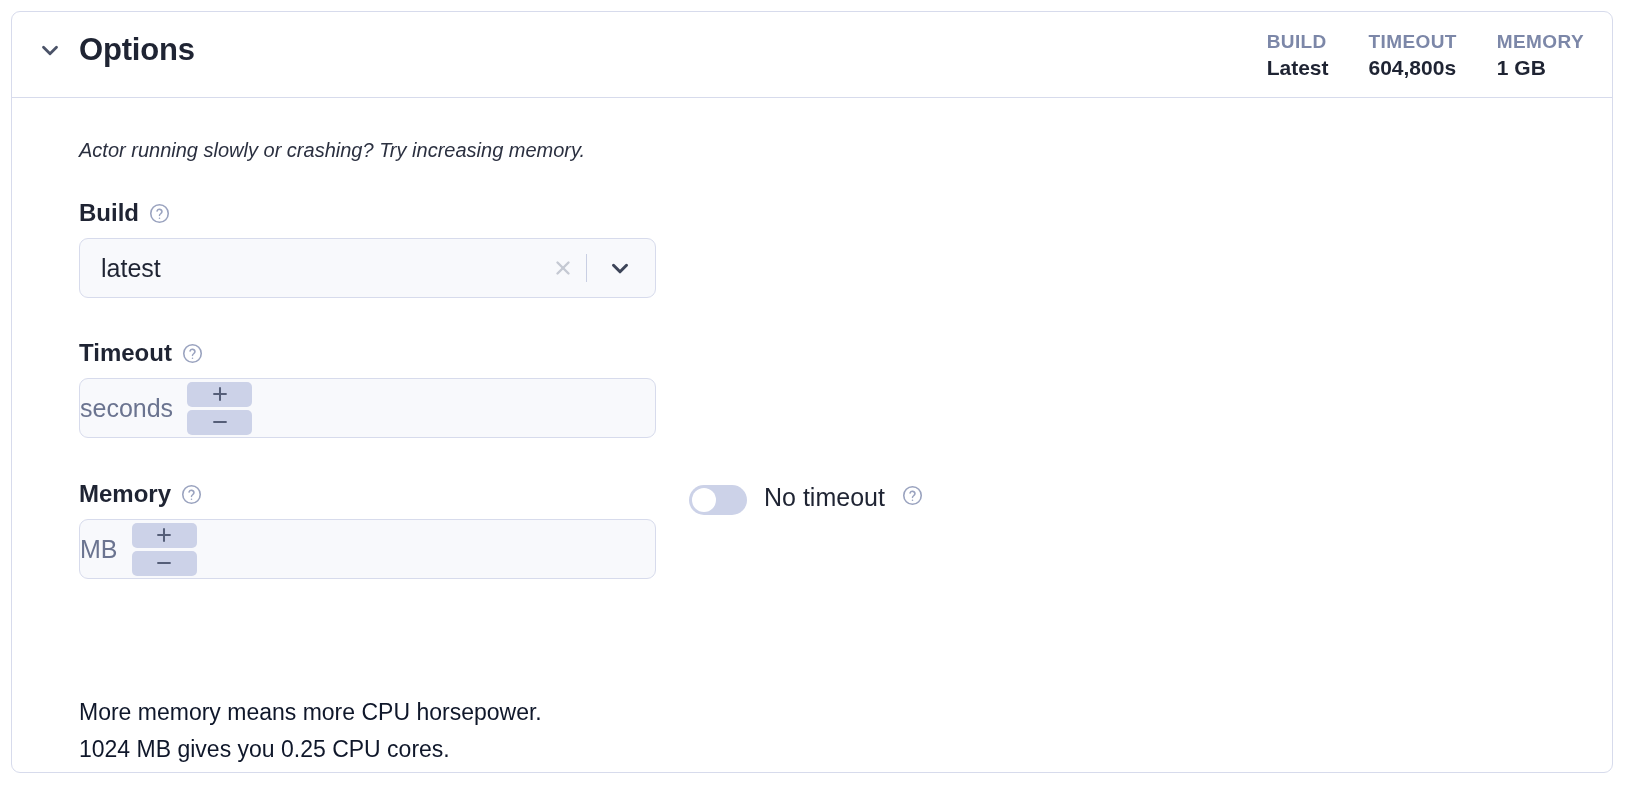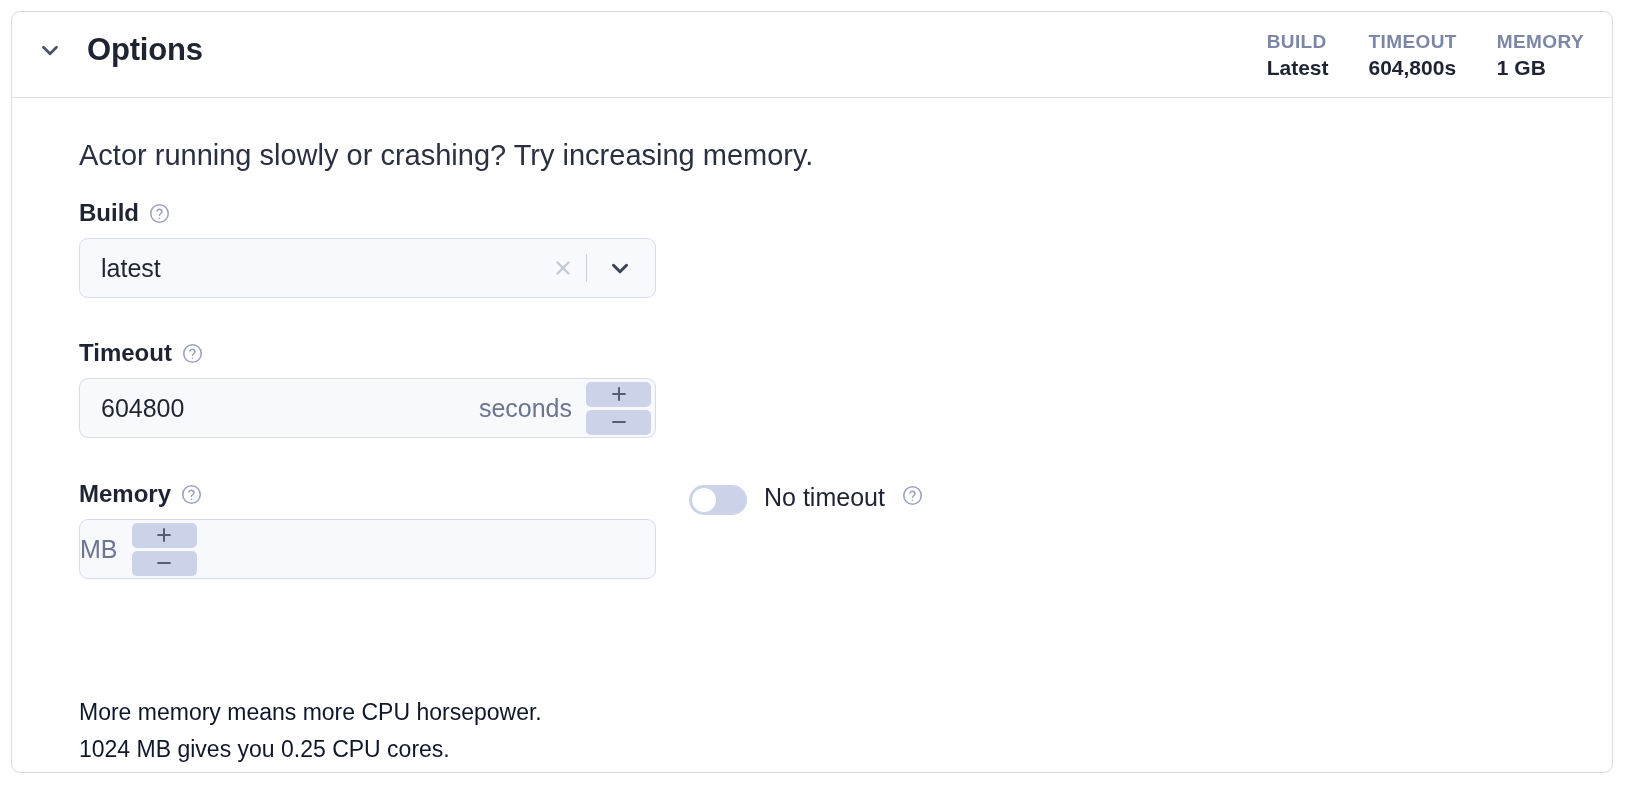--- a/index.html
+++ b/index.html
@@ -62,21 +62,20 @@
     justify-content: center;
   }
   .chevron-toggle svg { display: block; }
 
   .card-title {
     font-size: 31px;
     font-weight: bold;
     color: #1f2433;
     letter-spacing: -0.2px;
     line-height: 1;
-    margin-left: 8px;
   }
 
   .header-stats {
     position: absolute;
     right: 28px;
     top: 20px;
     display: flex;
     align-items: flex-start;
     gap: 40px;
   }
@@ -104,24 +103,25 @@
   
   .card-body {
     position: relative;
     padding: 0;
   }
 
   .intro-text {
     position: absolute;
     left: 67px;
     top: 39px;
-    font-size: 29px;
+    font-size: 20px;
     color: #2b3040;
     line-height: 1.3;
     white-space: nowrap;
+    font-style: italic;
   }
 
   .field-block { position: absolute; left: 67px; }
   .field-build   { top: 100px; }
   .field-timeout { top: 240px; }
   .field-memory  { top: 381px; }
 
   .field-label-row {
     display: flex;
     align-items: center;
@@ -337,21 +337,20 @@
       <div class="field-block field-timeout">
         <div class="field-label-row">
           <span class="field-label">Timeout</span>
           <svg class="help-icon" viewBox="0 0 24 24" fill="none" stroke="#9aa3bf" stroke-width="1.8" stroke-linecap="round" stroke-linejoin="round">
             <circle cx="12" cy="12" r="10"></circle>
             <path d="M9.2 9.1a2.9 2.9 0 0 1 5.6 1c0 1.9-2.8 2.4-2.8 4"></path>
             <circle cx="12" cy="17.4" r="0.9" fill="#9aa3bf" stroke="none"></circle>
           </svg>
         </div>
         <div class="input-shell">
-          <input class="input-value" type="text" value="604800" style="">
           <span class="unit-suffix">seconds</span>
           <span class="stepper">
             <button class="stepper-btn">
               <svg width="22" height="22" viewBox="0 0 24 24" fill="none" stroke="#555e78" stroke-width="2.2" stroke-linecap="round">
                 <line x1="12" y1="5.5" x2="12" y2="18.5"></line>
                 <line x1="5.5" y1="12" x2="18.5" y2="12"></line>
               </svg>
             </button>
             <button class="stepper-btn">
               <svg width="22" height="22" viewBox="0 0 24 24" fill="none" stroke="#555e78" stroke-width="2.2" stroke-linecap="round">

